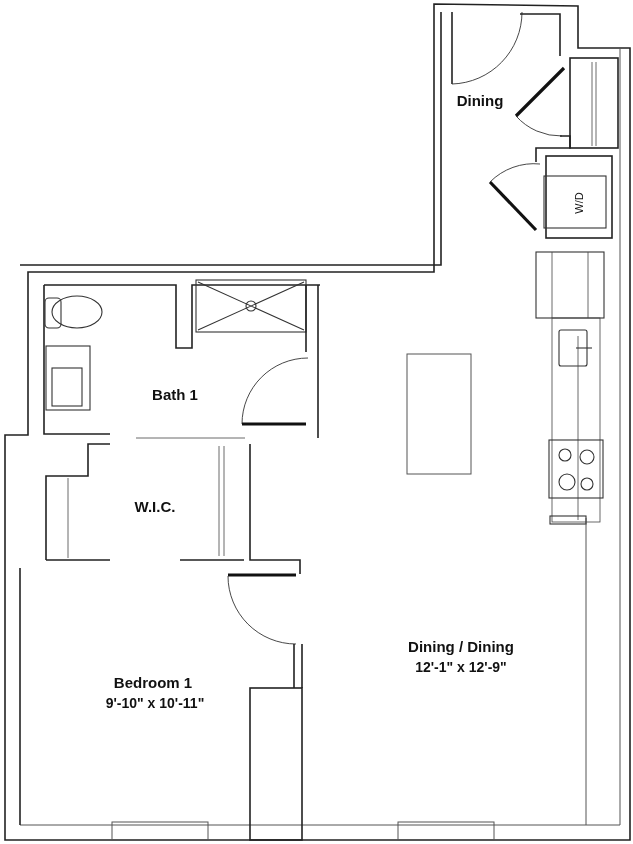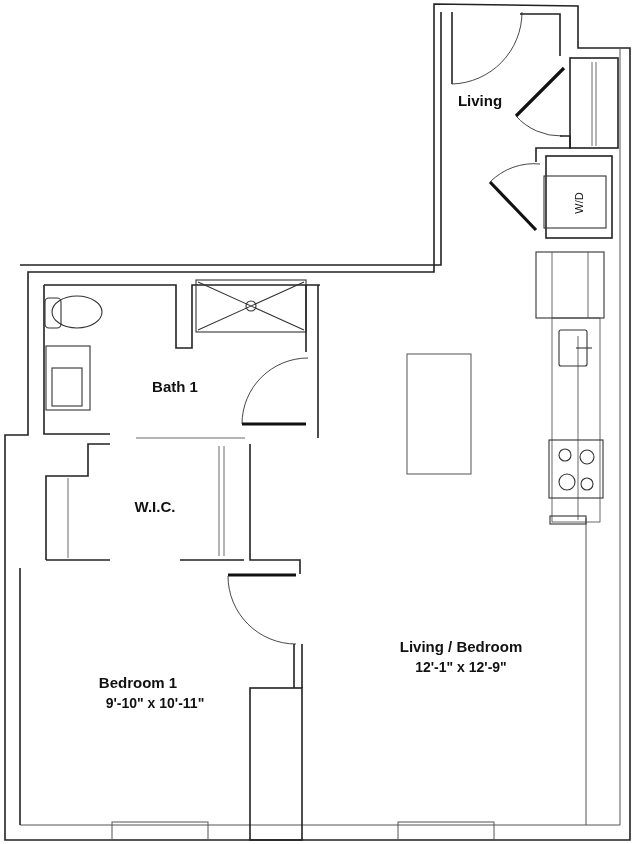--- a/index.html
+++ b/index.html
@@ -96,23 +96,23 @@
     <path class="wall" d="M20,568 L20,825"></path>
     <path class="door" d="M228,575 L296,575"></path>
     <path class="swing" d="M228,576 A68,68 0 0 0 296,644"></path>
     <path class="wall" d="M294,644 L294,688 M302,644 L302,688"></path>
     <rect class="wall" x="250" y="688" width="52" height="152"></rect>
     <rect class="wall2" x="112" y="822" width="96" height="18"></rect>
     <rect class="wall2" x="398" y="822" width="96" height="18"></rect>
   </g>
 </svg>
 
-<div class="label room-name" style="left:449px; top:92px; width:62px;">Living</div>
+<div class="label room-name" style="left:449px; top:92px; width:62px;">Dining</div>
 
-<div class="label room-name" style="left:130px; top:378px; width:90px;">Bath 1</div>
+<div class="label room-name" style="left:130px; top:386px; width:90px;">Bath 1</div>
 
 <div class="label room-name" style="left:120px; top:498px; width:70px;">W.I.C.</div>
 
-<div class="label room-name" style="left:73px; top:674px; width:130px;">Bedroom 1</div>
+<div class="label room-name" style="left:88px; top:674px; width:130px;">Bedroom 1</div>
 <div class="label room-dim" style="left:80px; top:694px; width:150px;">9'-10" x 10'-11"</div>
 
-<div class="label room-name" style="left:386px; top:638px; width:150px;">Living / Bedroom</div>
+<div class="label room-name" style="left:386px; top:638px; width:150px;">Dining / Dining</div>
 <div class="label room-dim" style="left:386px; top:658px; width:150px;">12'-1" x 12'-9"</div>
 
 </body></html>

